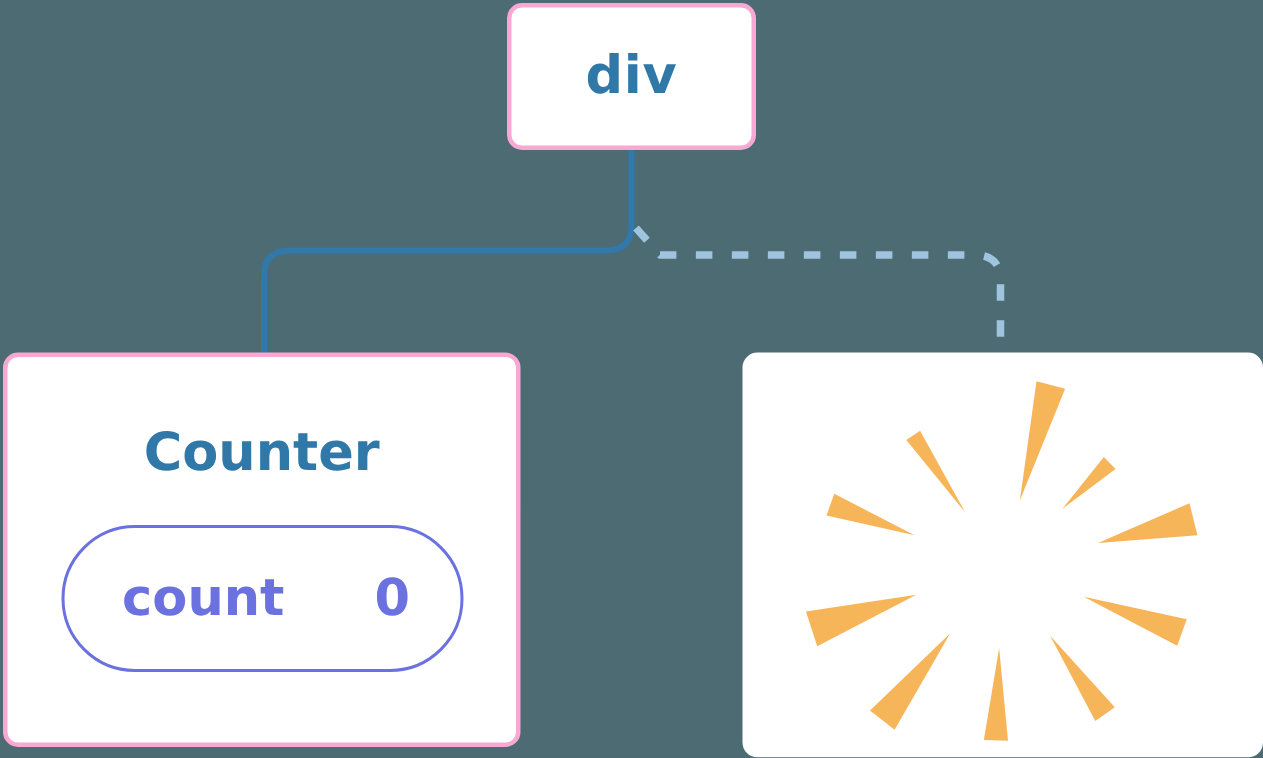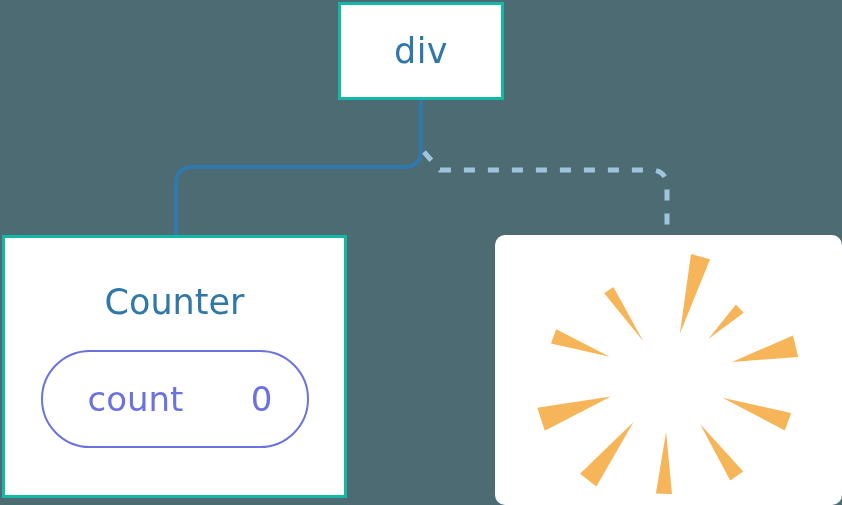--- a/index.html
+++ b/index.html
@@ -32,22 +32,23 @@
   }
 
   
   .node {
     position: absolute;
     background: #ffffff;
     box-sizing: border-box;
     z-index: 2;
   }
   .node.bordered {
-    border: 3px solid #14b8a6;
-    border-radius: 0;
+    border: 3px solid #f9a8d4;
+    border-radius: 10px;
+    font-weight: bold;
   }
   .node.plain {
     border: 0;
     border-radius: 10px;
   }
 
   
   #node-div {
     left: 338px;
     top: 2px;

